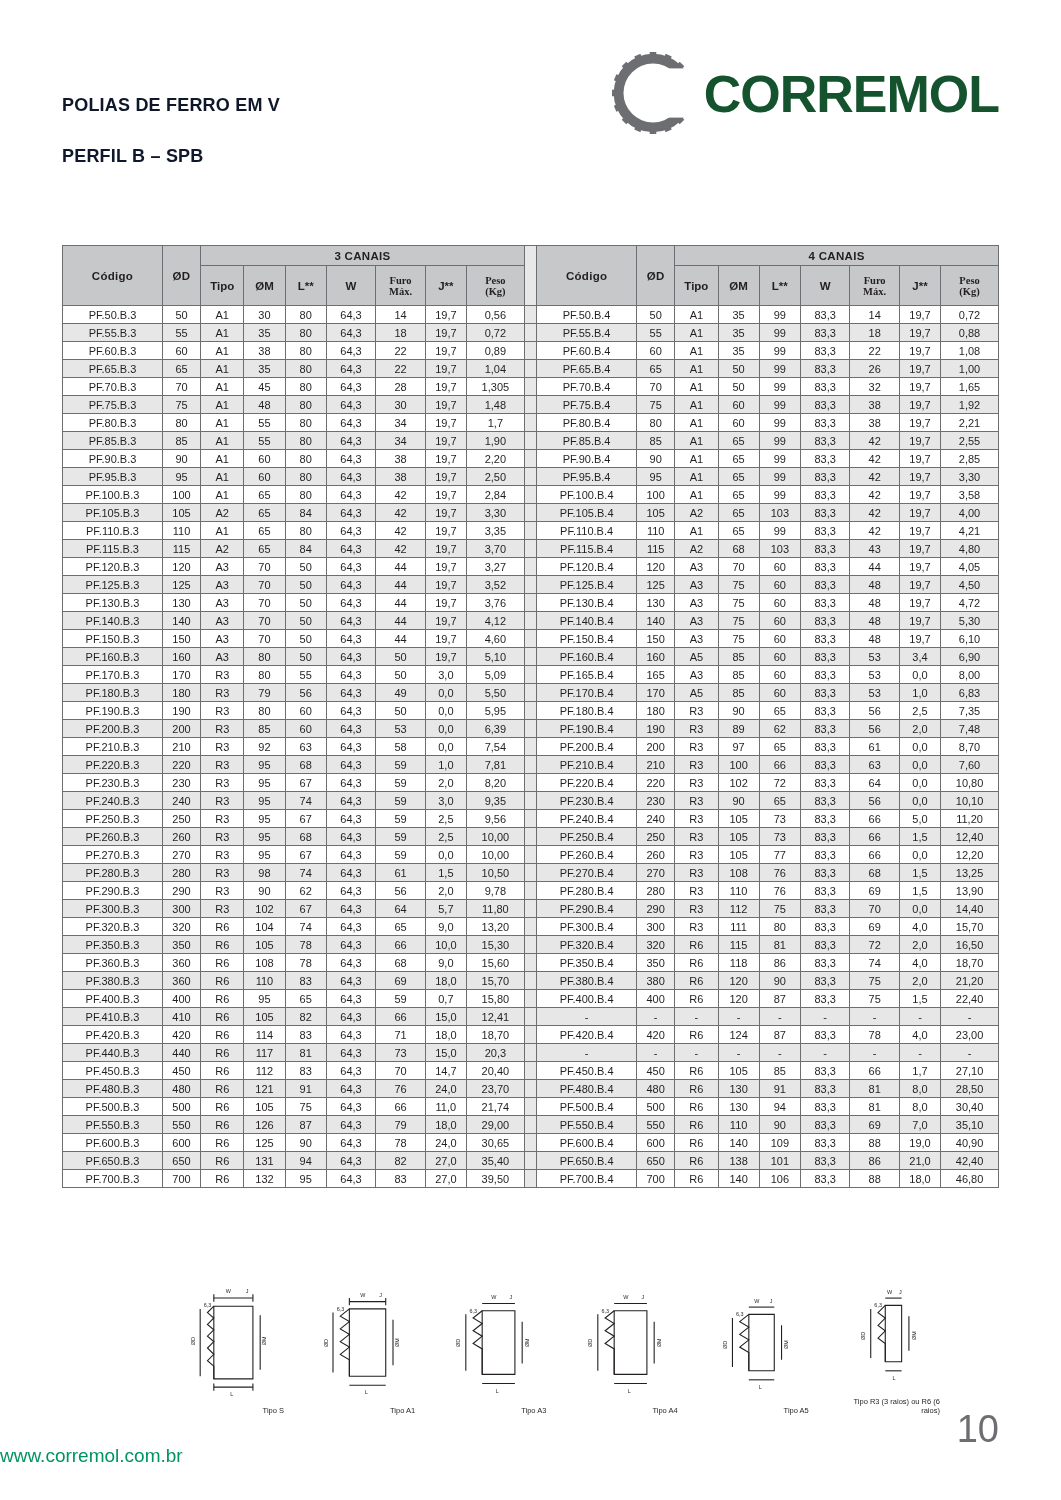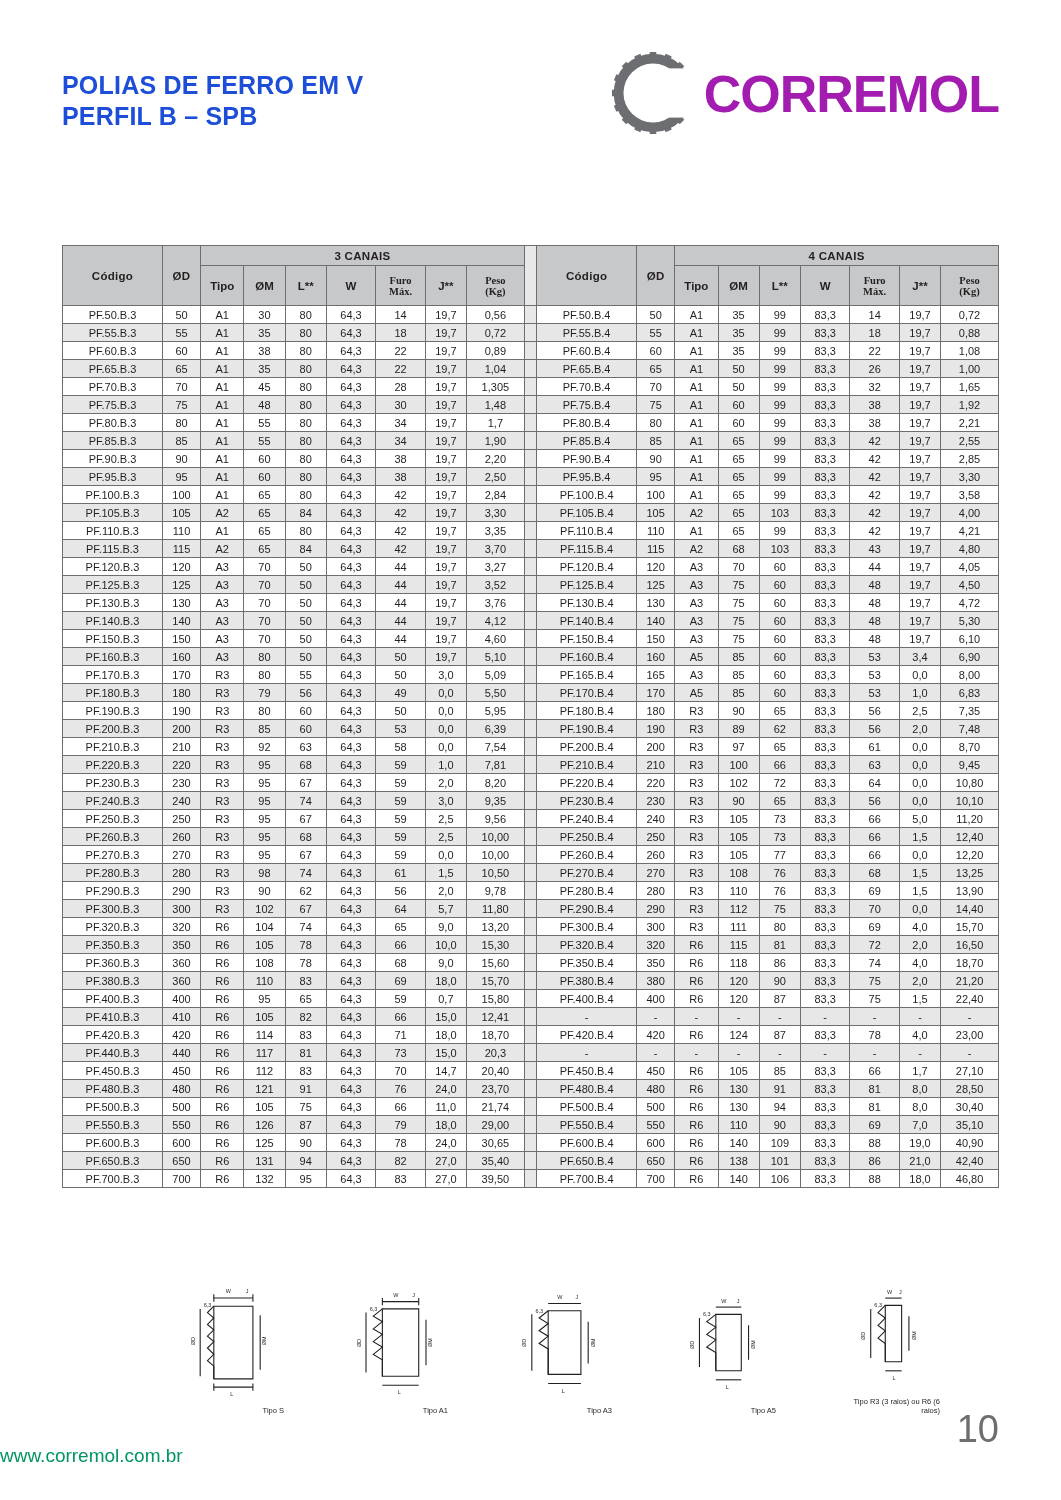--- a/index.html
+++ b/index.html
@@ -23,44 +23,45 @@
     left: 62px;
     right: 62px;
     height: 110px;
   }
   .title-block {
     position: absolute;
     left: 0;
     top: 18px;
   }
   .title-line {
-    font-size: 25px;
+    font-size: 18px;
     font-weight: bold;
     letter-spacing: 0.2px;
     line-height: 31px;
-    color: #1d4ed8;
+    color: #0f172a;
+    margin-top: 20px;
   }
   .logo-block {
     position: absolute;
     right: 0;
     top: 0;
     display: flex;
     align-items: center;
     gap: 10px;
   }
   .logo-mark {
     width: 82px;
     height: 82px;
     flex: 0 0 auto;
   }
   .logo-text {
     font-size: 52px;
     font-weight: bold;
     letter-spacing: -1px;
-    color: #a21caf;
+    color: #14532d;
     line-height: 1;
     position: relative;
     top: 1px;
   }
 
   
   .table-wrap {
     position: absolute;
     top: 245px;
     left: 62px;
@@ -816,21 +817,21 @@
           <td>7,81</td>
           <td class="gap"></td>
           <td class="code">PF.210.B.4</td>
           <td>210</td>
           <td>R3</td>
           <td>100</td>
           <td>66</td>
           <td>83,3</td>
           <td>63</td>
           <td>0,0</td>
-          <td>9,45</td>
+          <td>7,60</td>
         </tr>
         <tr>
           <td class="code">PF.230.B.3</td>
           <td>230</td>
           <td>R3</td>
           <td>95</td>
           <td>67</td>
           <td>64,3</td>
           <td>59</td>
           <td>2,0</td>
@@ -1380,20 +1381,41 @@
         <text x="72" y="27">J</text>
         <text x="18" y="80" transform="rotate(-90 18 80)">ØD</text>
         <text x="93" y="80" transform="rotate(-90 93 80)">ØM</text>
         <text x="57" y="130">L</text>
         <text x="28" y="42">6,3</text>
       </g>
     </svg>
     <div class="caption">Tipo A3</div>
   </div>
 
+  <div class="drawing">
+    <svg viewBox="0 0 110 140" width="100" height="128">
+      <g stroke="#231f20" fill="none" stroke-width="1.2">
+        <path d="M42 40 L78 40 L78 110 L42 110 Z"></path>
+        <path d="M42 40 L32 48 L42 54 L32 62 L42 68 L32 76 L42 82 L42 110"></path>
+        <line x1="42" y1="32" x2="78" y2="32"></line>
+        <line x1="42" y1="120" x2="78" y2="120"></line>
+        <line x1="24" y1="44" x2="24" y2="106"></line>
+        <line x1="86" y1="52" x2="86" y2="98"></line>
+      </g>
+      <g fill="#231f20" font-size="6" font-family="Liberation Sans, sans-serif">
+        <text x="52" y="27">W</text>
+        <text x="72" y="27">J</text>
+        <text x="18" y="80" transform="rotate(-90 18 80)">ØD</text>
+        <text x="93" y="80" transform="rotate(-90 93 80)">ØM</text>
+        <text x="57" y="130">L</text>
+        <text x="28" y="42">6,3</text>
+      </g>
+    </svg>
+    <div class="caption">Tipo A4</div>
+  </div>
 
   <div class="drawing">
     <svg viewBox="0 0 110 140" width="100" height="128">
       <g stroke="#231f20" fill="none" stroke-width="1.2">
         <path d="M46 44 L74 44 L74 106 L46 106 Z"></path>
         <path d="M46 44 L36 52 L46 58 L36 66 L46 72 L36 80 L46 86 L46 106"></path>
         <line x1="46" y1="36" x2="74" y2="36"></line>
         <line x1="46" y1="116" x2="74" y2="116"></line>
         <line x1="28" y1="48" x2="28" y2="102"></line>
         <line x1="82" y1="56" x2="82" y2="94"></line>

